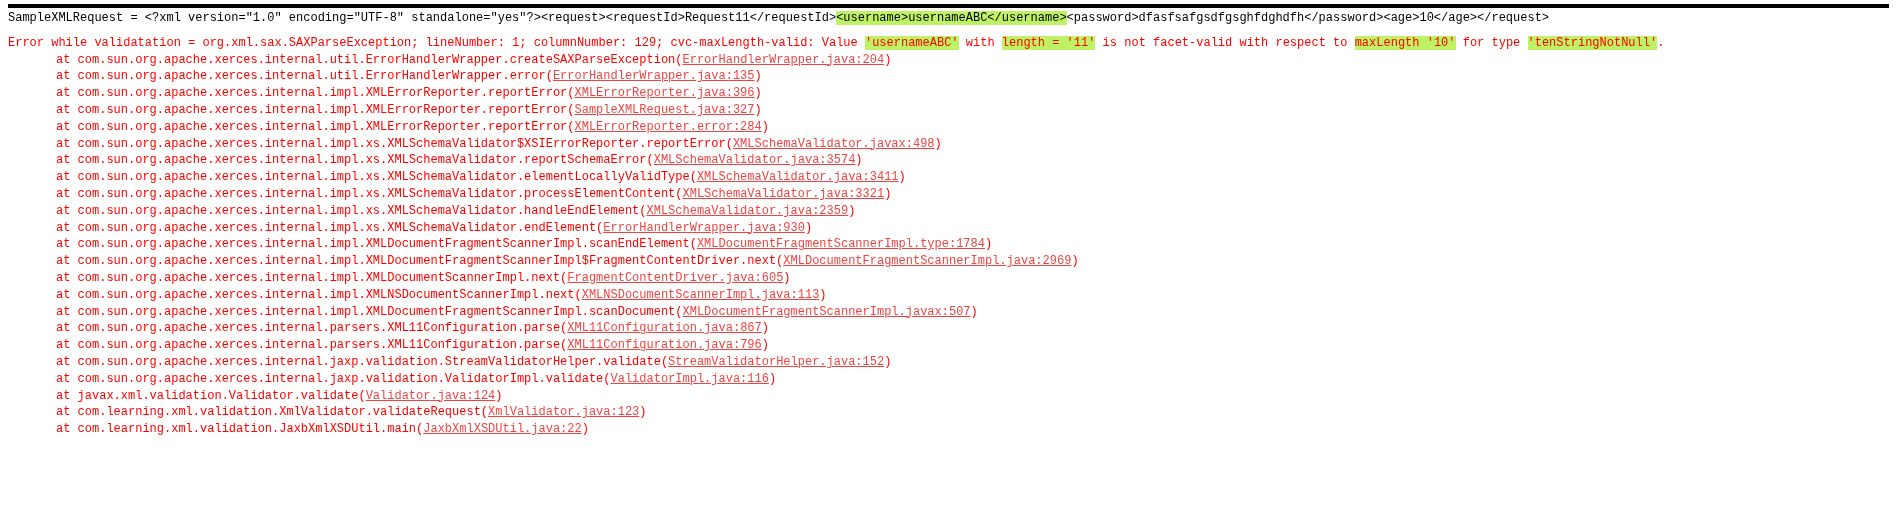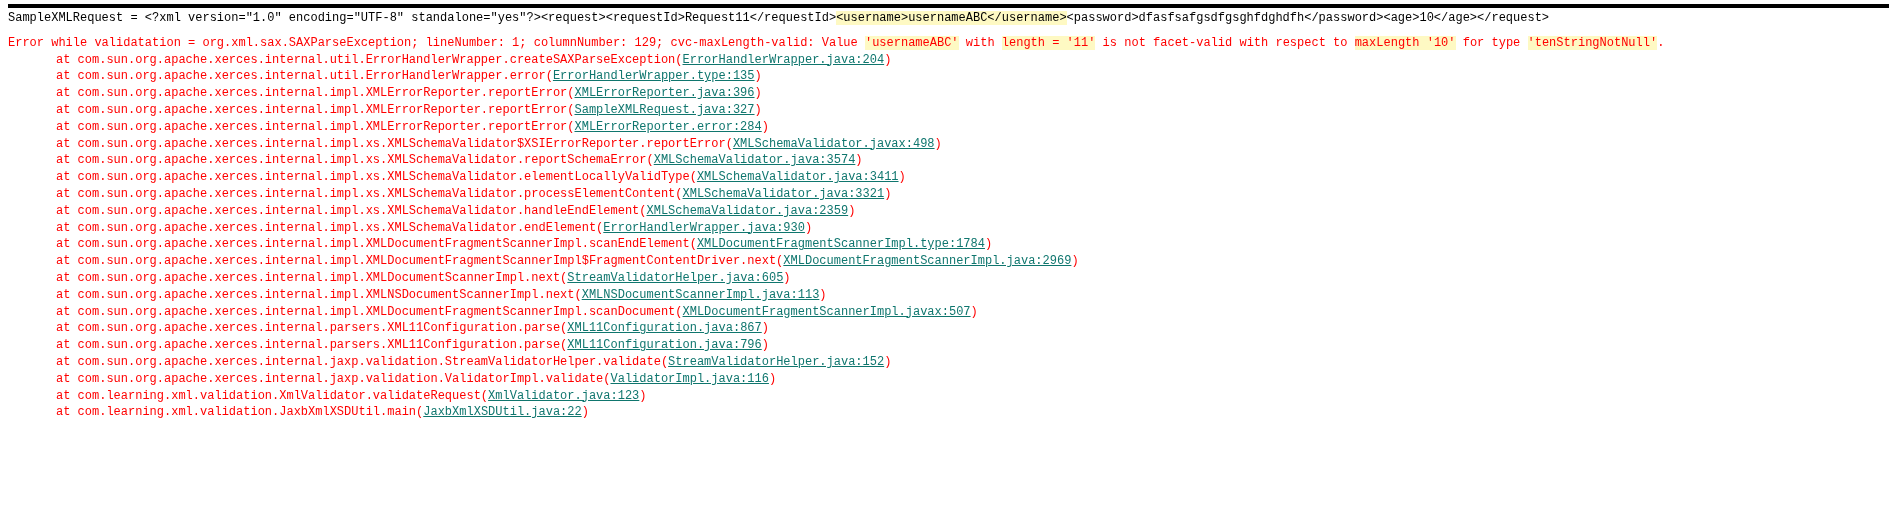--- a/index.html
+++ b/index.html
@@ -9,57 +9,58 @@
       background: #ffffff;
       color: #000000;
       white-space: nowrap;
       overflow-x: auto;
       padding: 4px 8px;
       line-height: 1.4;
     }
     .line { display: block; }
     .header-line { color: #000; margin-bottom: 8px; }
     .error-red { color: #ff0000; font-family: Liberation Mono, monospace; }
-    .link-blue { color: #0f766e; text-decoration: underline; cursor: pointer; text-align: center; }
-    .highlight { background-color: #fef9c3; }
+    .link-blue { color: #ef4444; text-decoration: underline; cursor: pointer; text-align: center; }
+    .highlight { background-color: #bef264; }
     .indent { padding-left: 48px; }
     .top-bar { height: 4px; background: #000; position: absolute; top: 0; left: 0; right: 0; }
     .container { position: relative; padding-top: 6px; }
   </style>
 </head>
 <body>
 
 <div class="container">
   <div class="top-bar"></div>
 
   <span class="line header-line">
     <span>SampleXMLRequest = &lt;?xml version="1.0" encoding="UTF-8" standalone="yes"?&gt;&lt;request&gt;&lt;requestId&gt;Request11&lt;/requestId&gt;</span><span class="highlight">&lt;username&gt;usernameABC&lt;/username&gt;</span><span>&lt;password&gt;dfasfsafgsdfgsghfdghdfh&lt;/password&gt;&lt;age&gt;10&lt;/age&gt;&lt;/request&gt;</span>
   </span>
 
   <span class="line error-red">
     <span>Error while validatation   = org.xml.sax.SAXParseException; lineNumber: 1; columnNumber: 129;</span><span> cvc-maxLength-valid: Value </span><span class="highlight">'usernameABC'</span><span> with </span><span class="highlight">length = '11'</span><span> is not facet-valid with respect to </span><span class="highlight">maxLength '10'</span><span> for type </span><span class="highlight">'tenStringNotNull'</span><span>.</span>
   </span>
 
   <div id="stack-container">
       <span class="line indent error-red"><span>at com.sun.org.apache.xerces.internal.util.ErrorHandlerWrapper.createSAXParseException(</span><span class="link-blue">ErrorHandlerWrapper.java:204</span><span>)</span></span>
-      <span class="line indent error-red"><span>at com.sun.org.apache.xerces.internal.util.ErrorHandlerWrapper.error(</span><span class="link-blue">ErrorHandlerWrapper.type:135</span><span>)</span></span>
+      <span class="line indent error-red"><span>at com.sun.org.apache.xerces.internal.util.ErrorHandlerWrapper.error(</span><span class="link-blue">ErrorHandlerWrapper.java:135</span><span>)</span></span>
       <span class="line indent error-red"><span>at com.sun.org.apache.xerces.internal.impl.XMLErrorReporter.reportError(</span><span class="link-blue">XMLErrorReporter.java:396</span><span>)</span></span>
       <span class="line indent error-red"><span>at com.sun.org.apache.xerces.internal.impl.XMLErrorReporter.reportError(</span><span class="link-blue">SampleXMLRequest.java:327</span><span>)</span></span>
       <span class="line indent error-red"><span>at com.sun.org.apache.xerces.internal.impl.XMLErrorReporter.reportError(</span><span class="link-blue">XMLErrorReporter.error:284</span><span>)</span></span>
       <span class="line indent error-red"><span>at com.sun.org.apache.xerces.internal.impl.xs.XMLSchemaValidator$XSIErrorReporter.reportError(</span><span class="link-blue">XMLSchemaValidator.javax:498</span><span>)</span></span>
       <span class="line indent error-red"><span>at com.sun.org.apache.xerces.internal.impl.xs.XMLSchemaValidator.reportSchemaError(</span><span class="link-blue">XMLSchemaValidator.java:3574</span><span>)</span></span>
       <span class="line indent error-red"><span>at com.sun.org.apache.xerces.internal.impl.xs.XMLSchemaValidator.elementLocallyValidType(</span><span class="link-blue">XMLSchemaValidator.java:3411</span><span>)</span></span>
       <span class="line indent error-red"><span>at com.sun.org.apache.xerces.internal.impl.xs.XMLSchemaValidator.processElementContent(</span><span class="link-blue">XMLSchemaValidator.java:3321</span><span>)</span></span>
       <span class="line indent error-red"><span>at com.sun.org.apache.xerces.internal.impl.xs.XMLSchemaValidator.handleEndElement(</span><span class="link-blue">XMLSchemaValidator.java:2359</span><span>)</span></span>
       <span class="line indent error-red"><span>at com.sun.org.apache.xerces.internal.impl.xs.XMLSchemaValidator.endElement(</span><span class="link-blue">ErrorHandlerWrapper.java:930</span><span>)</span></span>
       <span class="line indent error-red"><span>at com.sun.org.apache.xerces.internal.impl.XMLDocumentFragmentScannerImpl.scanEndElement(</span><span class="link-blue">XMLDocumentFragmentScannerImpl.type:1784</span><span>)</span></span>
       <span class="line indent error-red"><span>at com.sun.org.apache.xerces.internal.impl.XMLDocumentFragmentScannerImpl$FragmentContentDriver.next(</span><span class="link-blue">XMLDocumentFragmentScannerImpl.java:2969</span><span>)</span></span>
-      <span class="line indent error-red"><span>at com.sun.org.apache.xerces.internal.impl.XMLDocumentScannerImpl.next(</span><span class="link-blue">StreamValidatorHelper.java:605</span><span>)</span></span>
+      <span class="line indent error-red"><span>at com.sun.org.apache.xerces.internal.impl.XMLDocumentScannerImpl.next(</span><span class="link-blue">FragmentContentDriver.java:605</span><span>)</span></span>
       <span class="line indent error-red"><span>at com.sun.org.apache.xerces.internal.impl.XMLNSDocumentScannerImpl.next(</span><span class="link-blue">XMLNSDocumentScannerImpl.java:113</span><span>)</span></span>
       <span class="line indent error-red"><span>at com.sun.org.apache.xerces.internal.impl.XMLDocumentFragmentScannerImpl.scanDocument(</span><span class="link-blue">XMLDocumentFragmentScannerImpl.javax:507</span><span>)</span></span>
       <span class="line indent error-red"><span>at com.sun.org.apache.xerces.internal.parsers.XML11Configuration.parse(</span><span class="link-blue">XML11Configuration.java:867</span><span>)</span></span>
       <span class="line indent error-red"><span>at com.sun.org.apache.xerces.internal.parsers.XML11Configuration.parse(</span><span class="link-blue">XML11Configuration.java:796</span><span>)</span></span>
       <span class="line indent error-red"><span>at com.sun.org.apache.xerces.internal.jaxp.validation.StreamValidatorHelper.validate(</span><span class="link-blue">StreamValidatorHelper.java:152</span><span>)</span></span>
       <span class="line indent error-red"><span>at com.sun.org.apache.xerces.internal.jaxp.validation.ValidatorImpl.validate(</span><span class="link-blue">ValidatorImpl.java:116</span><span>)</span></span>
+      <span class="line indent error-red"><span>at javax.xml.validation.Validator.validate(</span><span class="link-blue">Validator.java:124</span><span>)</span></span>
       <span class="line indent error-red"><span>at com.learning.xml.validation.XmlValidator.validateRequest(</span><span class="link-blue">XmlValidator.java:123</span><span>)</span></span>
       <span class="line indent error-red"><span>at com.learning.xml.validation.JaxbXmlXSDUtil.main(</span><span class="link-blue">JaxbXmlXSDUtil.java:22</span><span>)</span></span>
     </div>
 </div>
 
 </body></html>

